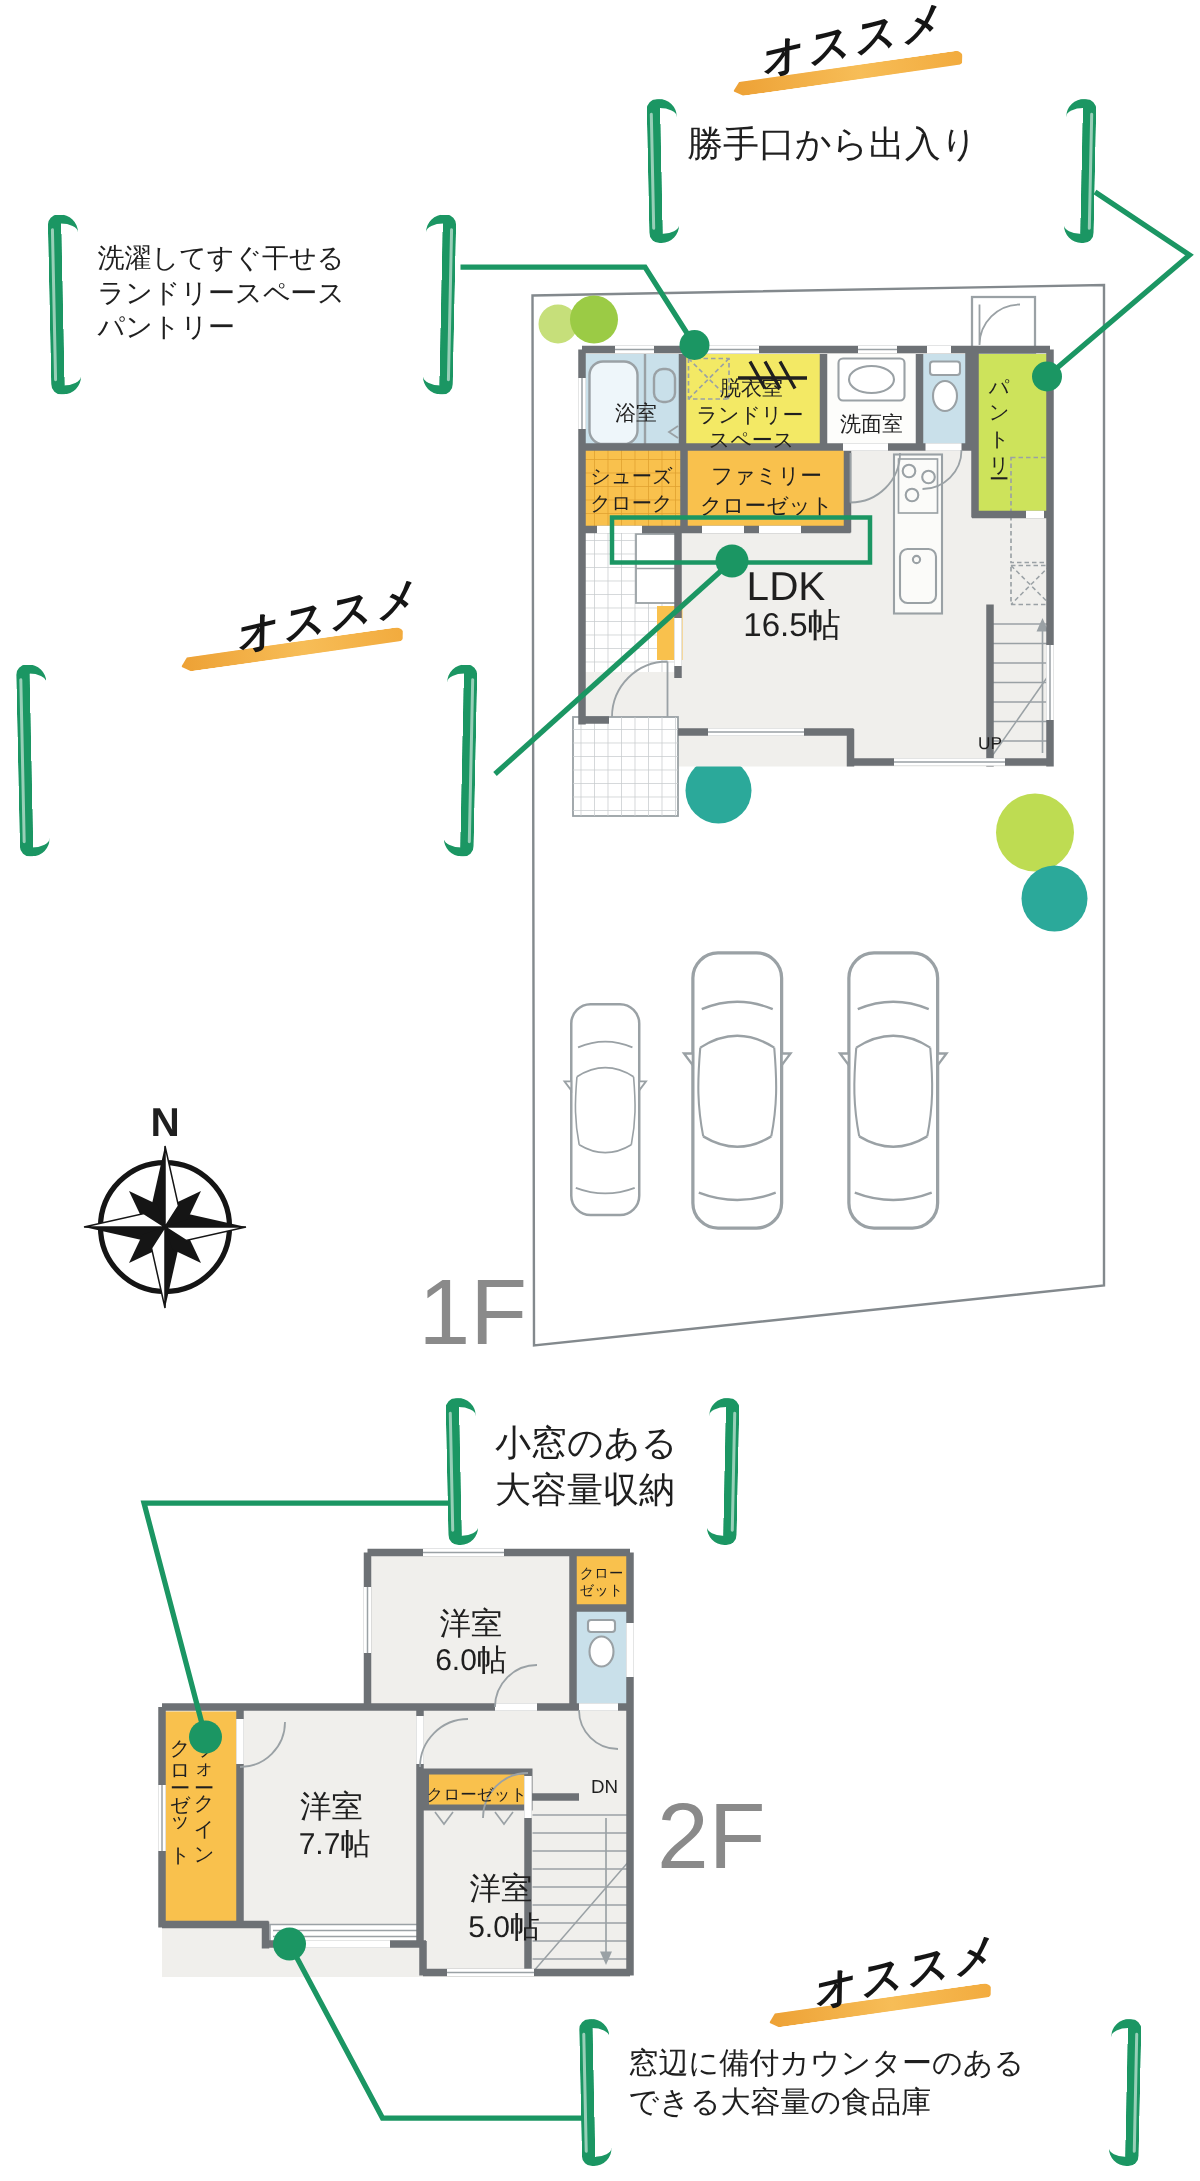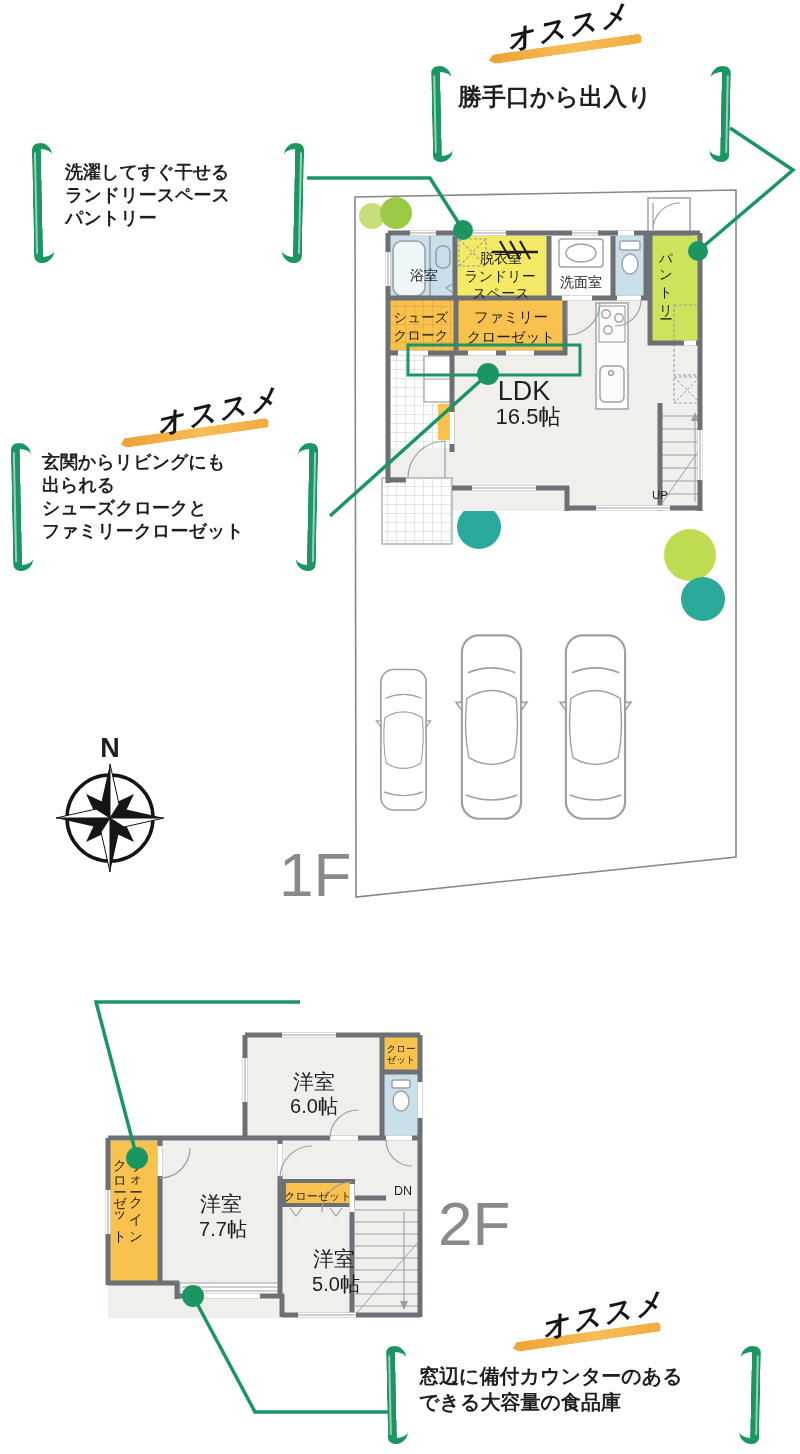--- a/index.html
+++ b/index.html
@@ -7,21 +7,21 @@
         font-family:"Liberation Sans","DejaVu Sans",sans-serif;color:#1f1f1f;}
   svg{display:block;}
   #plan-svg{position:absolute;left:0;top:0;z-index:1;}
   .callout{position:absolute;z-index:3;}
   .bk{position:absolute;top:0;bottom:0;width:20px;border:6px solid #1b9663;box-sizing:border-box;}
   .bk.l{left:0;border-right:none;border-left-width:9px;border-radius:7px 12px 12px 7px;transform:rotate(-1.2deg);}
   .bk.r{right:0;border-left:none;border-right-width:9px;border-radius:12px 7px 7px 12px;transform:rotate(1.2deg);}
   .bk::after{content:"";position:absolute;top:3px;bottom:3px;width:2px;background:rgba(255,255,255,.55);border-radius:2px;}
   .bk.l::after{left:-7px;}
   .bk.r::after{right:-7px;}
-  .lines{position:absolute;font-weight:bold;}
+  .lines{position:absolute;}
   .lines div{white-space:nowrap;line-height:1.28;}
   .fs24 div{font-size:24px;}
   .fs23 div{font-size:20px;}
   .fs22 div{font-size:18px;}
   .osusume{position:absolute;z-index:3;font-weight:bold;font-style:italic;font-size:28px;
            letter-spacing:3px;color:#151515;transform:rotate(-13deg);white-space:nowrap;}
   .swoosh{position:absolute;z-index:2;height:10px;border-radius:6px;
           background:linear-gradient(90deg,#eda135,#f7bd57 55%,#f2ab3e);
           clip-path:polygon(0 60%,3% 5%,100% 0,99% 95%,4% 100%);transform:rotate(-8deg);}
   text{fill:#1f1f1f;}
@@ -316,28 +316,30 @@
   <div class="lines fs22" style="left:32px;top:18px;">
     <div>洗濯してすぐ干せる</div>
     <div>ランドリースペース</div>
     <div>パントリー</div>
   </div>
 </div>
 
 <div class="callout" style="left:12px;top:443px;width:305px;height:128px;">
   <div class="bk l"></div>
   <div class="bk r"></div>
-  <div class="lines fs22" style="left:30px;top:8px;">
-    <div>玄関からリビングにも</div>
-    <div>出られる</div>
-    <div>シューズクロークと</div>
-    <div>ファミリークローゼット</div>
+</div>
+
+<div class="callout" style="left:298px;top:932px;width:194px;height:98px;">
+  <div class="bk l"></div>
+  <div class="bk r"></div>
+  <div class="lines fs24" style="left:32px;top:16px;">
+    <div>小窓のある</div>
+    <div>大容量収納</div>
   </div>
 </div>
-
 
 <div class="callout" style="left:387px;top:1346px;width:373px;height:98px;">
   <div class="bk l"></div>
   <div class="bk r"></div>
   <div class="lines fs23" style="left:32px;top:18px;">
     <div>窓辺に備付カウンターのある</div>
     <div>できる大容量の食品庫</div>
   </div>
 </div>
 

